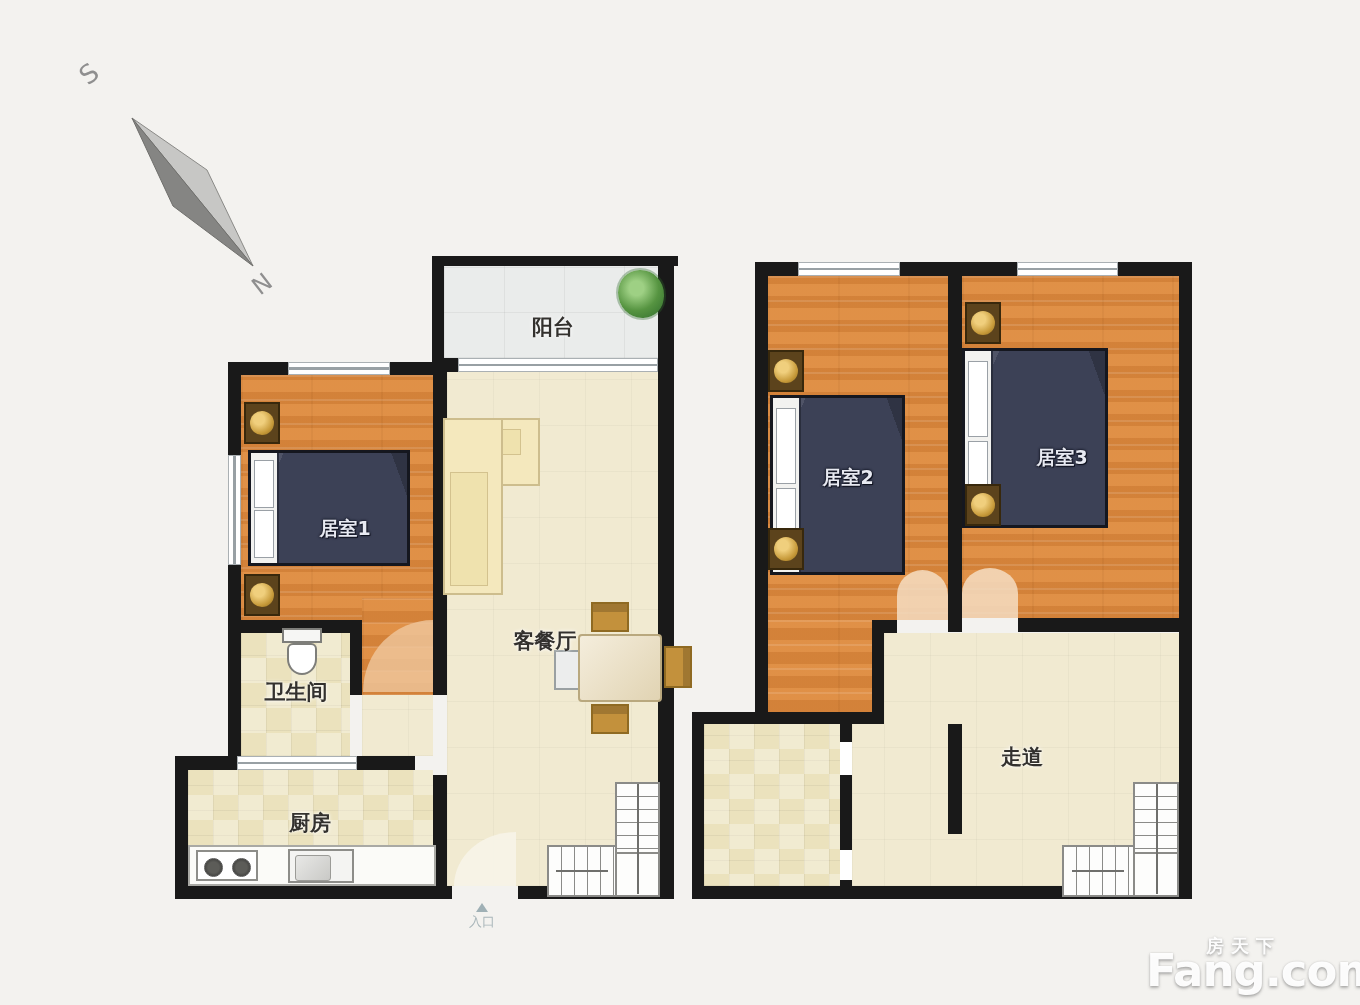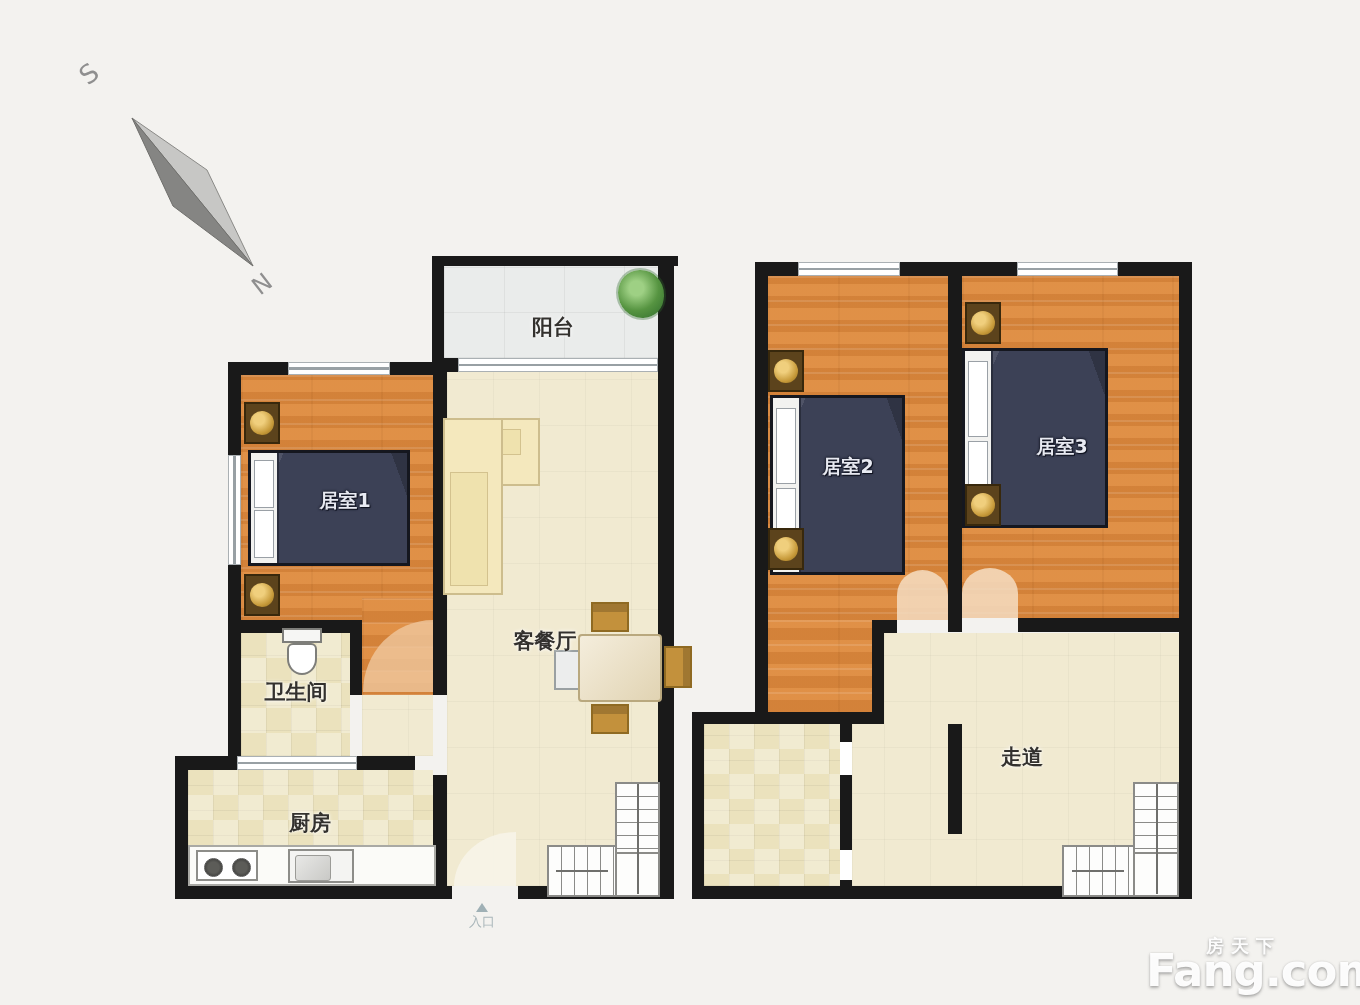--- a/index.html
+++ b/index.html
@@ -33,21 +33,21 @@
       repeating-linear-gradient(90deg, rgba(0,0,0,0.05) 0 1px, rgba(0,0,0,0) 1px 60px),
       repeating-linear-gradient(0deg, rgba(0,0,0,0.05) 0 1px, rgba(0,0,0,0) 1px 45px);}
 
   .room-label{position:absolute;transform:translate(-50%,-50%);font-size:21px;font-weight:700;color:#33312e;
     text-shadow:0 0 4px rgba(255,255,255,0.9),0 0 2px rgba(255,255,255,0.9);white-space:nowrap;}
   .bed{position:absolute;background:#3c4156;border:3px solid #15171f;box-sizing:border-box;
     background-image:linear-gradient(113deg, rgba(255,255,255,0.10) 0 16%, rgba(0,0,0,0) 16%),linear-gradient(250deg, rgba(0,0,0,0.22) 0 8%, rgba(0,0,0,0) 8%);}
   .bed .sheet{position:absolute;left:0;top:0;bottom:0;width:26px;background:#f2f2f0;border-right:2px solid #2a2e3d;}
   .bed .pillow{position:absolute;left:3px;width:18px;height:42%;background:#ffffff;border:1px solid #9aa0a6;}
   .bed-label{position:absolute;transform:translate(-50%,-50%);font-size:19px;font-weight:700;color:#e8eaf2;
-    text-shadow:0 0 3px #101320,0 0 2px #101320,1px 1px 0 #101320;white-space:nowrap;}
+    text-shadow:0 0 3px #101320,0 0 2px #101320,1px 1px 0 #101320;white-space:nowrap;margin-top:11px;}
 
   .stool{position:absolute;width:36px;height:42px;background:#5c431c;border:2px solid #38280c;box-sizing:border-box;
     display:flex;align-items:center;justify-content:center;}
   .stool .ball{width:24px;height:24px;border-radius:50%;background:radial-gradient(circle at 38% 35%, #f0cf7d 0 25%, #c79a3a 65%, #8a6518 100%);}
 
   .arc{position:absolute;}
 
   .stairs{position:absolute;background:#fdfdfc;border:2px solid #8b8b88;box-sizing:border-box;}
   .tread-h{background-image:repeating-linear-gradient(180deg, rgba(0,0,0,0) 0 12px, #8b8b88 12px 13px);}
   .tread-v{background-image:repeating-linear-gradient(90deg, rgba(0,0,0,0) 0 12px, #8b8b88 12px 13px);}
@@ -137,21 +137,21 @@
   <div class="w" style="left:175px;top:886px;width:277px;height:13px;"></div>
   <div class="w" style="left:518px;top:886px;width:156px;height:13px;"></div>
 
   <div class="plant" style="left:618px;top:270px;"></div>
 
   <div class="bed" style="left:248px;top:450px;width:162px;height:116px;">
     <div class="sheet"></div>
     <div class="pillow" style="top:6%;"></div>
     <div class="pillow" style="top:52%;"></div>
   </div>
-  <div class="bed-label" style="left:345px;top:501px;">居室1</div>
+  <div class="bed-label" style="left:345px;top:518px;">居室1</div>
 
   <div class="stool" style="left:244px;top:402px;">
       <div class="ball"></div>
     </div>
   <div class="stool" style="left:244px;top:574px;">
       <div class="ball"></div>
     </div>
 
   <div class="sofa-part" style="left:443px;top:418px;width:97px;height:68px;"></div>
   <div class="sofa-cushion" style="left:463px;top:429px;width:56px;height:24px;"></div>

